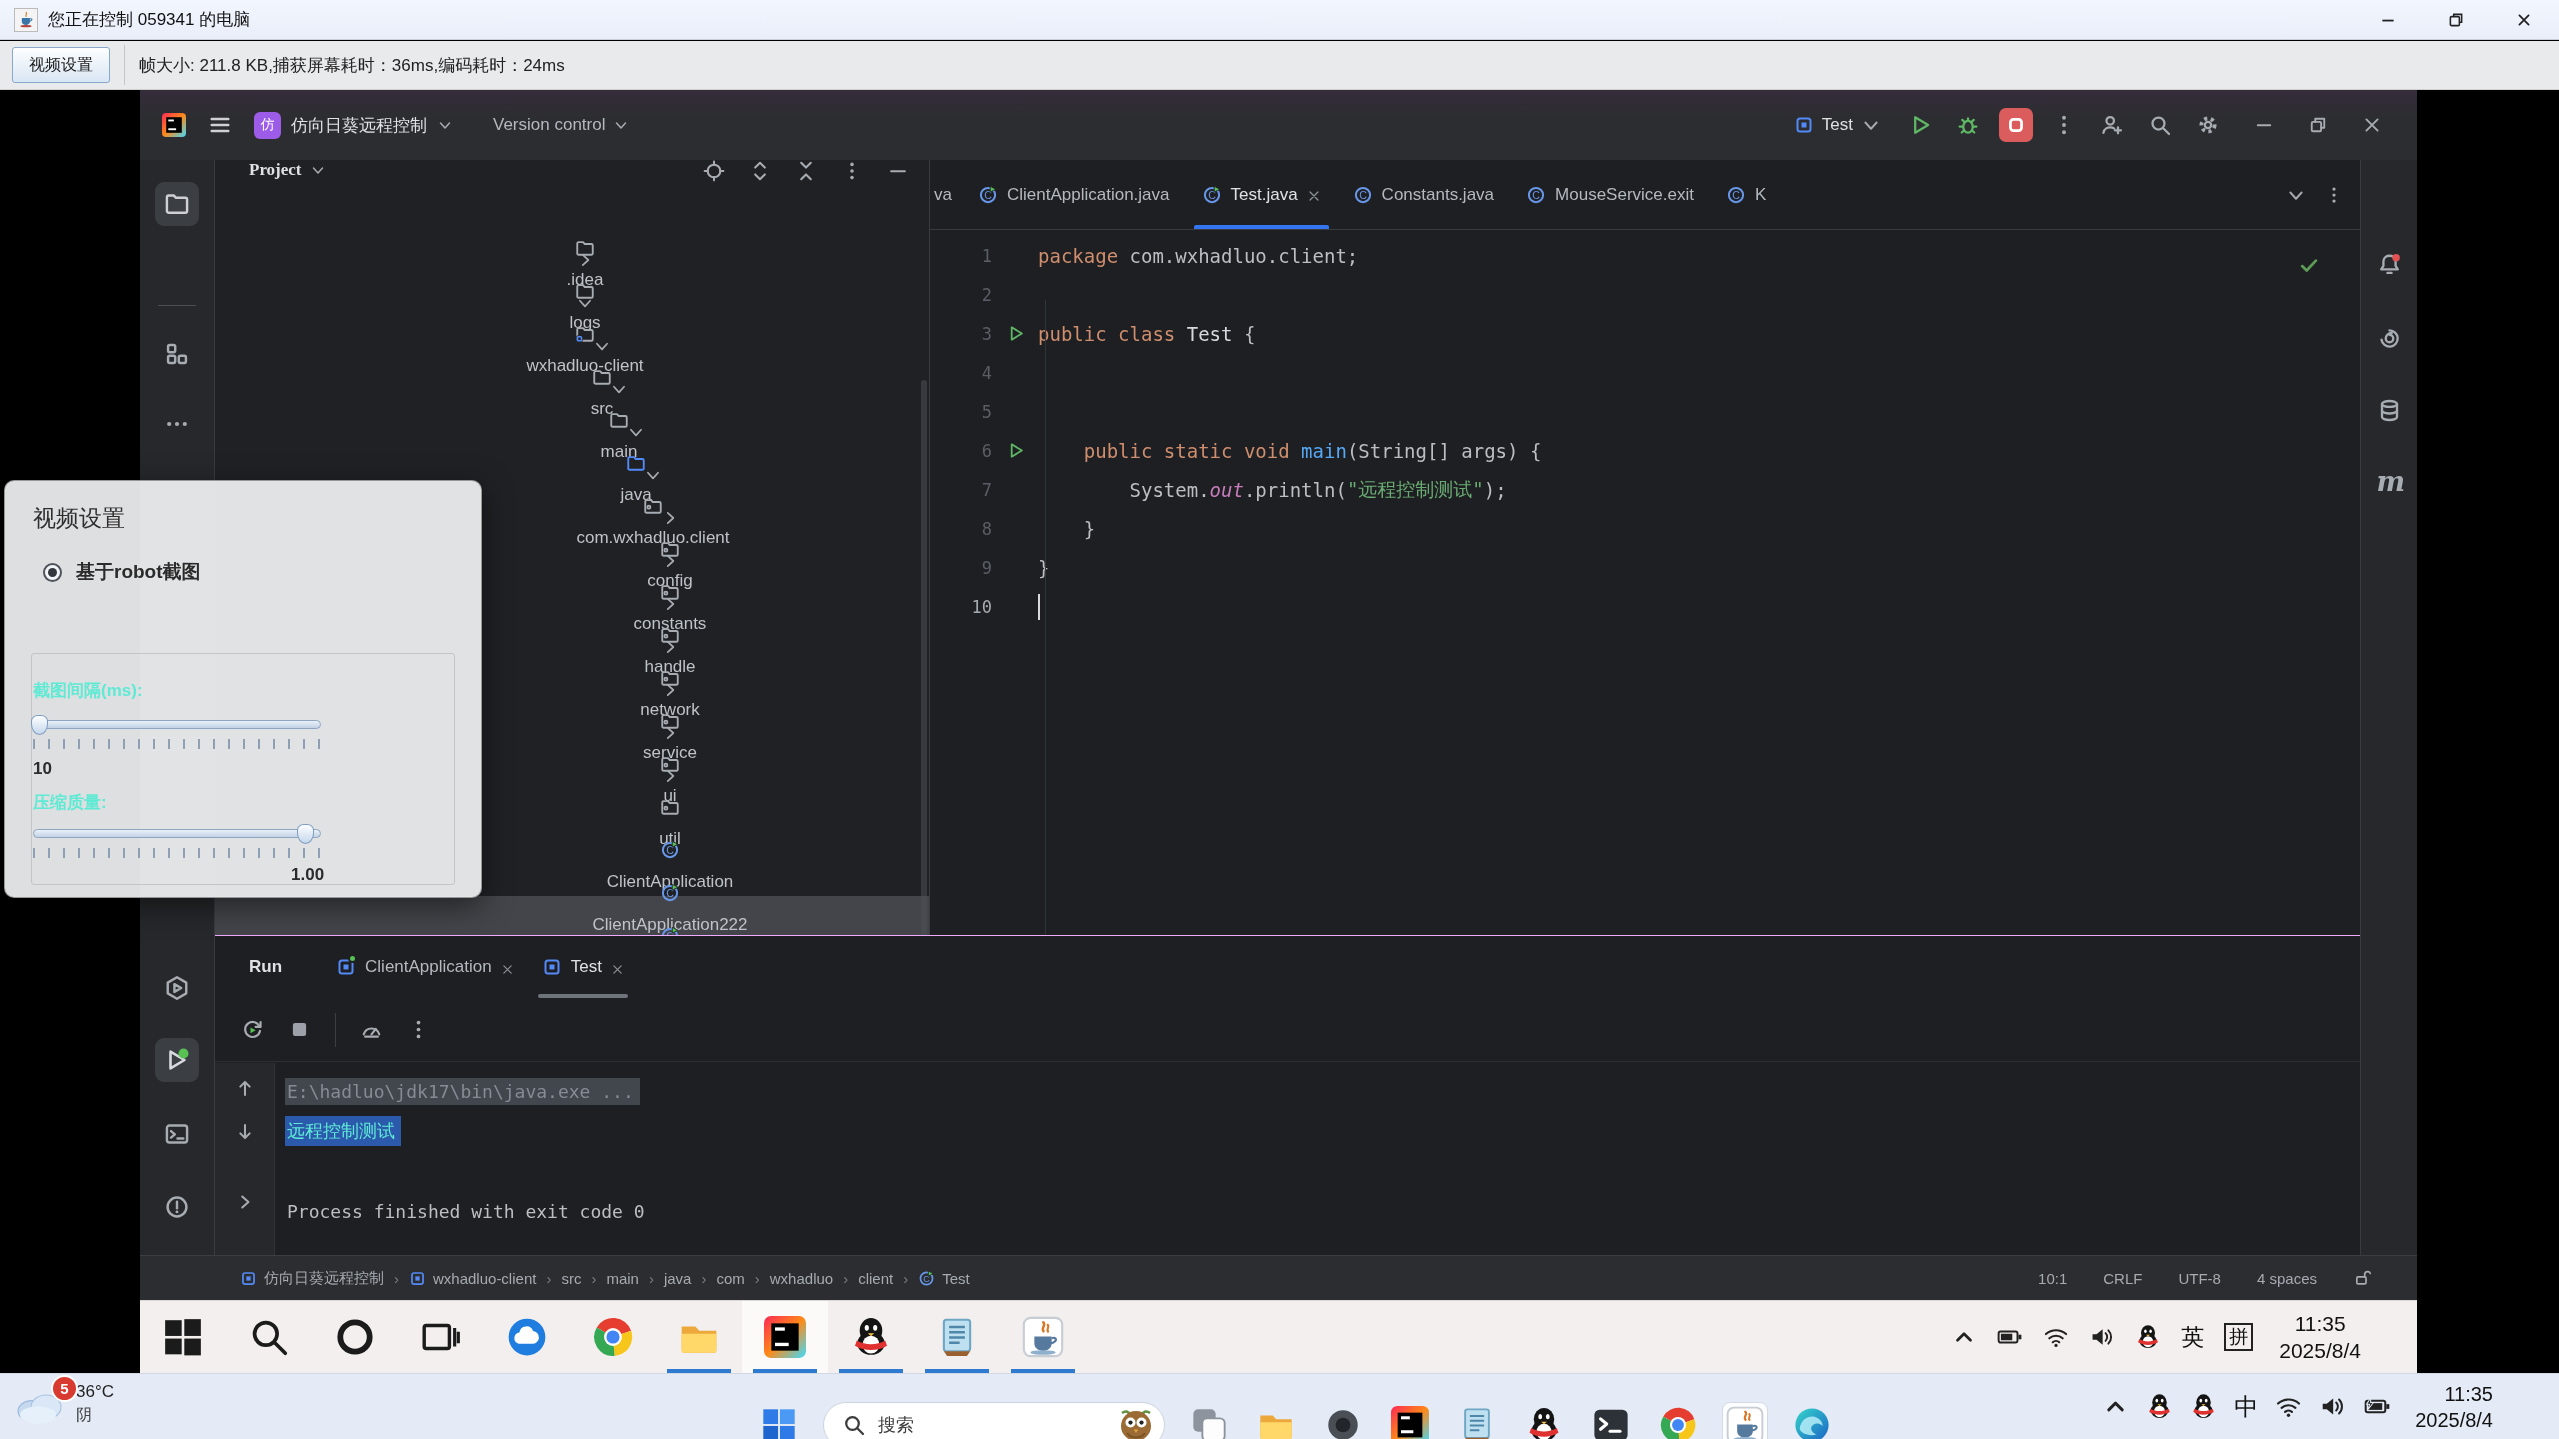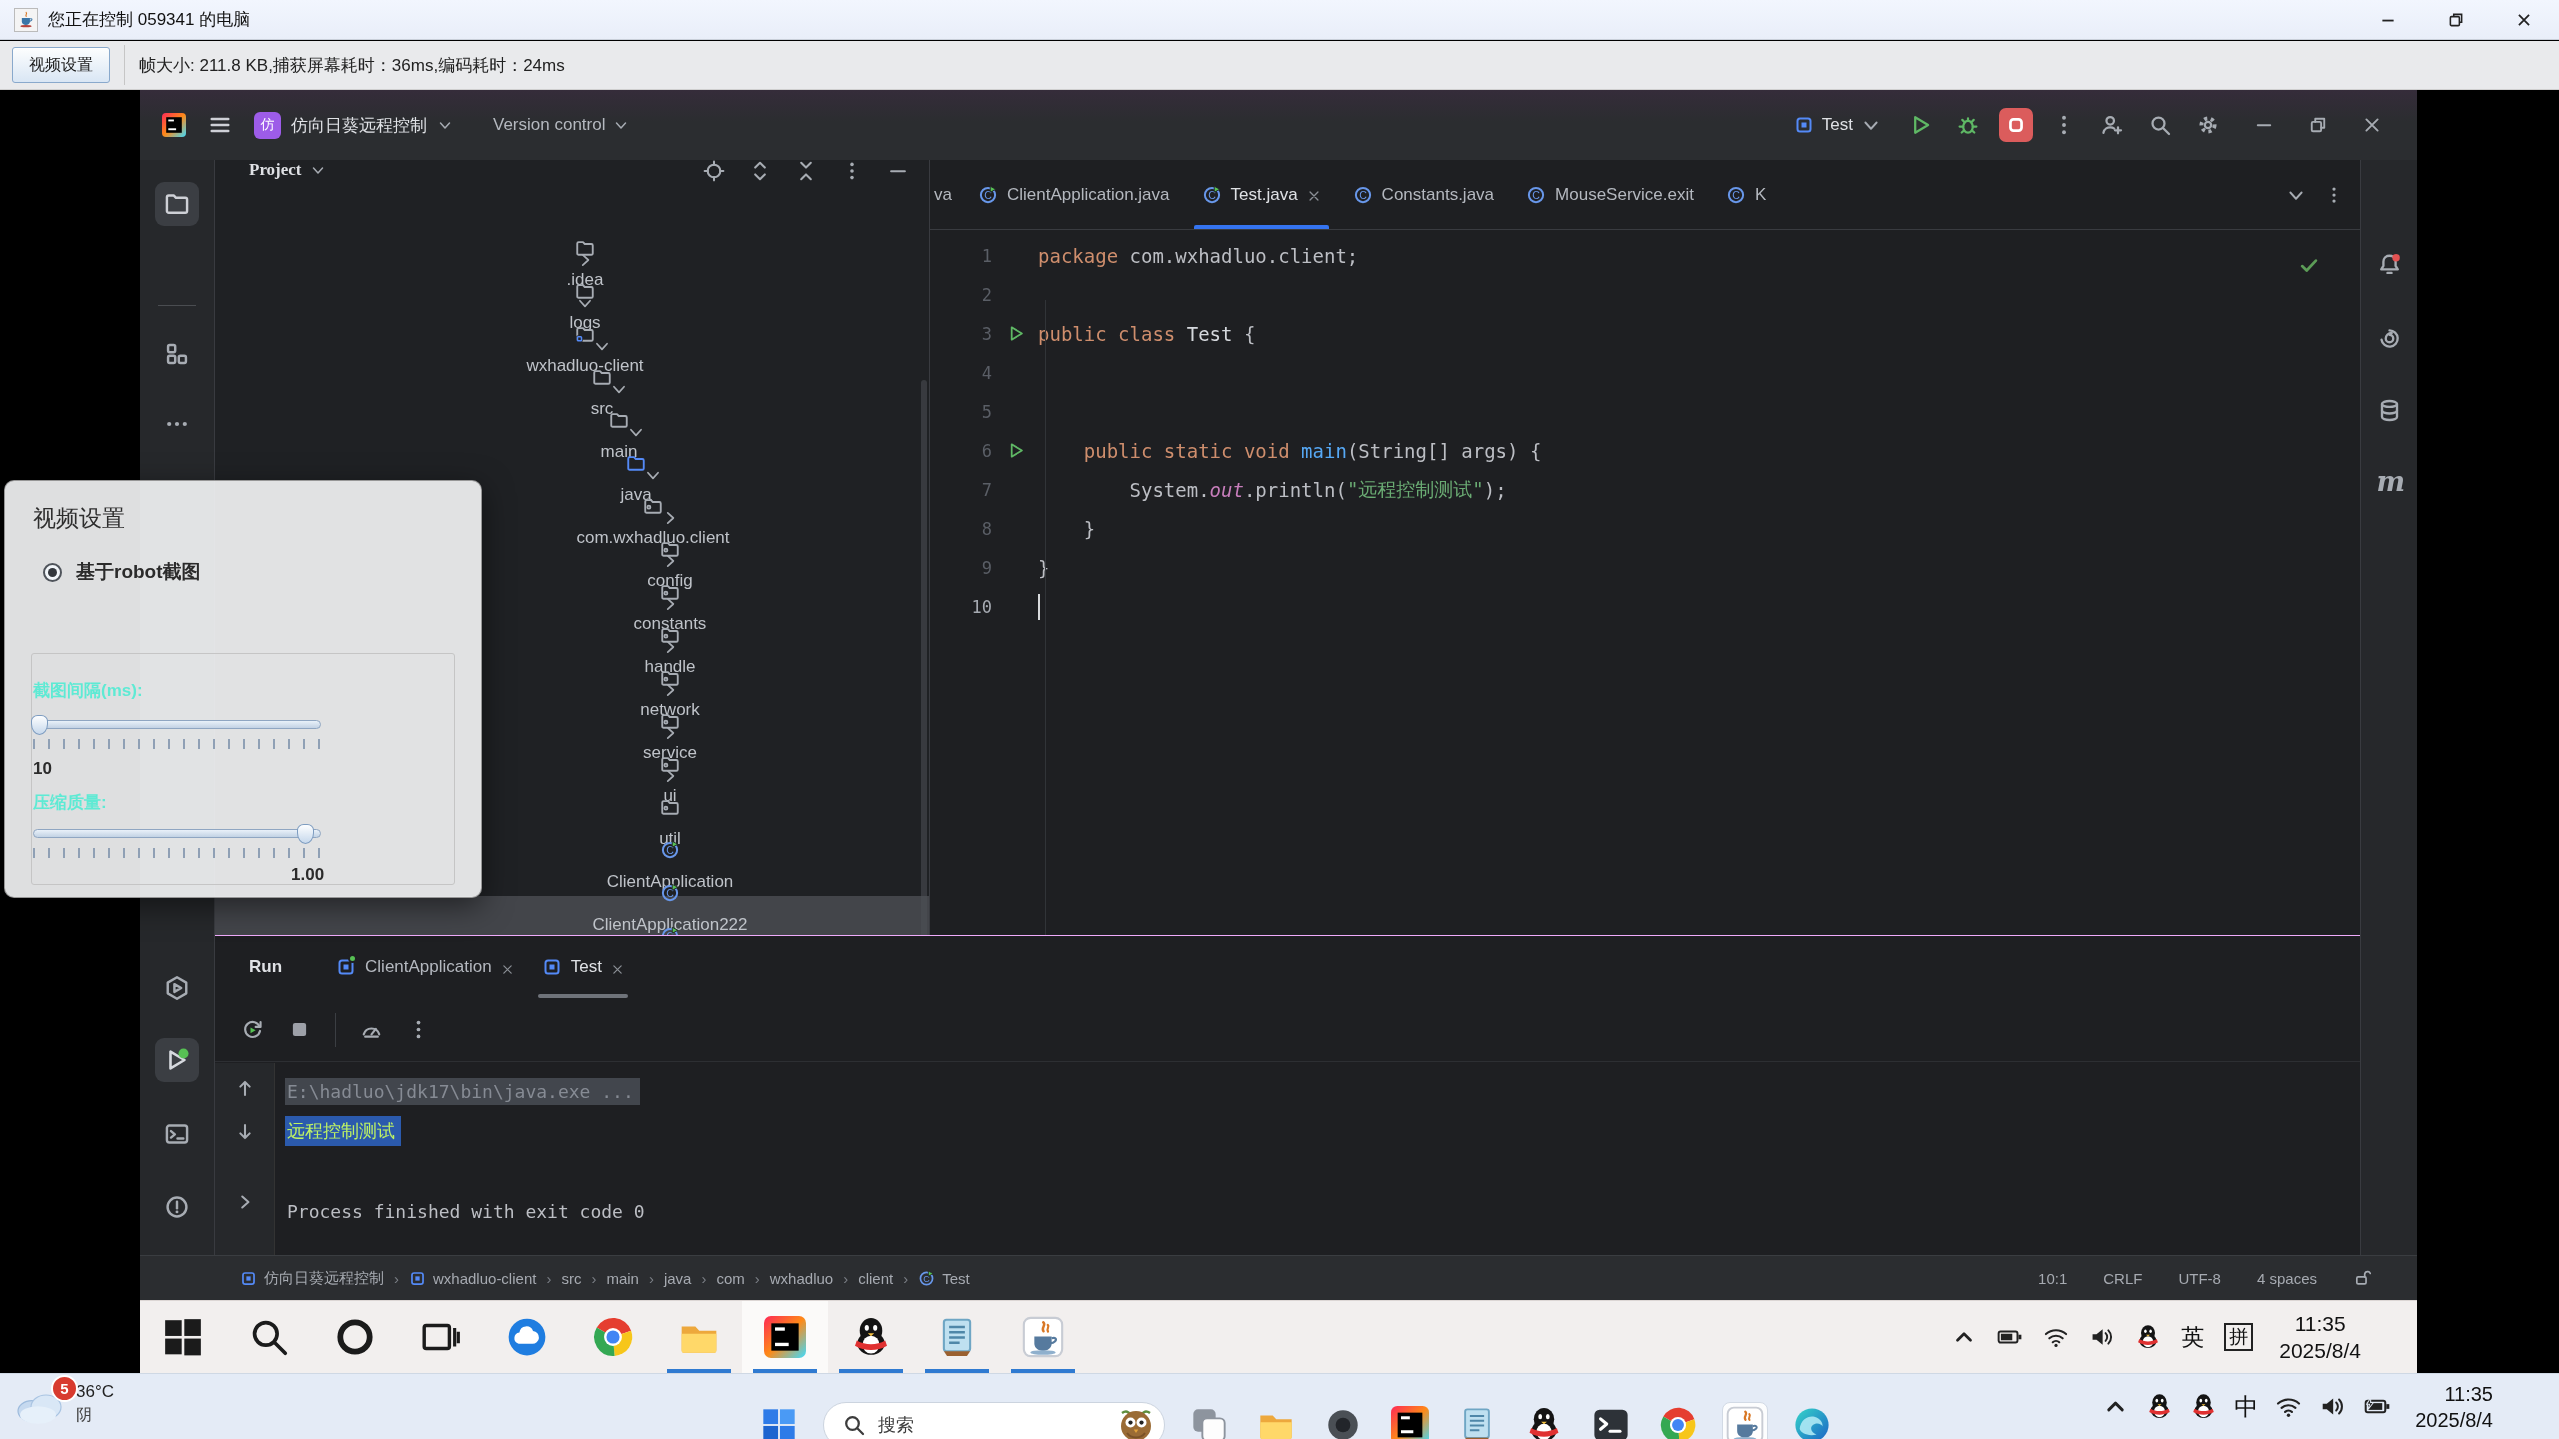--- a/index.html
+++ b/index.html
@@ -104,21 +104,21 @@
   #run-toolbar{height:64px;display:flex;align-items:center;gap:24px;padding-left:26px;border-bottom:1px solid #2d2f33;}
   #run-toolbar .icon{width:23px;height:23px;}
   .vsep{width:1px;height:34px;background:#3b3e43;}
   #console{position:absolute;left:0;top:127px;right:0;bottom:0;}
   #console-gutter{position:absolute;left:0;top:0;width:60px;bottom:0;background:#26282b;border-right:1px solid #333;}
   #console-gutter .icon{position:absolute;left:50%;transform:translateX(-50%);width:22px;height:22px;}
   #console-lines{position:absolute;left:70px;top:8px;right:0;font-family:"DejaVu Sans Mono",monospace;font-size:18px;}
   .conline{height:40px;display:flex;align-items:center;white-space:pre;}
   .conline span{padding:3px 6px 3px 2px;}
   .con-cmd span{background:#42464d;color:#868b94;}
-  .con-selected span{background:#2b5aad;color:#bef264;}
+  .con-selected span{background:#2b5aad;color:#5eead4;}
   .con-normal span{color:#bcbec4;}
 
   
   #status-bar{position:absolute;left:0;top:1165px;width:2277px;height:45px;background:#2b2d30;border-top:1px solid #3a3d41;display:flex;align-items:center;font-size:15px;color:#a6aab1;}
   #breadcrumbs{display:flex;align-items:center;gap:10px;margin-left:100px;}
   .bc-item{display:flex;align-items:center;gap:7px;}
   .bc-item .icon{width:17px;height:17px;}
   .bc-sep{color:#7b7f86;}
   #status-right{margin-left:auto;display:flex;align-items:center;gap:36px;margin-right:46px;}
   #status-right .icon{width:18px;height:18px;}

